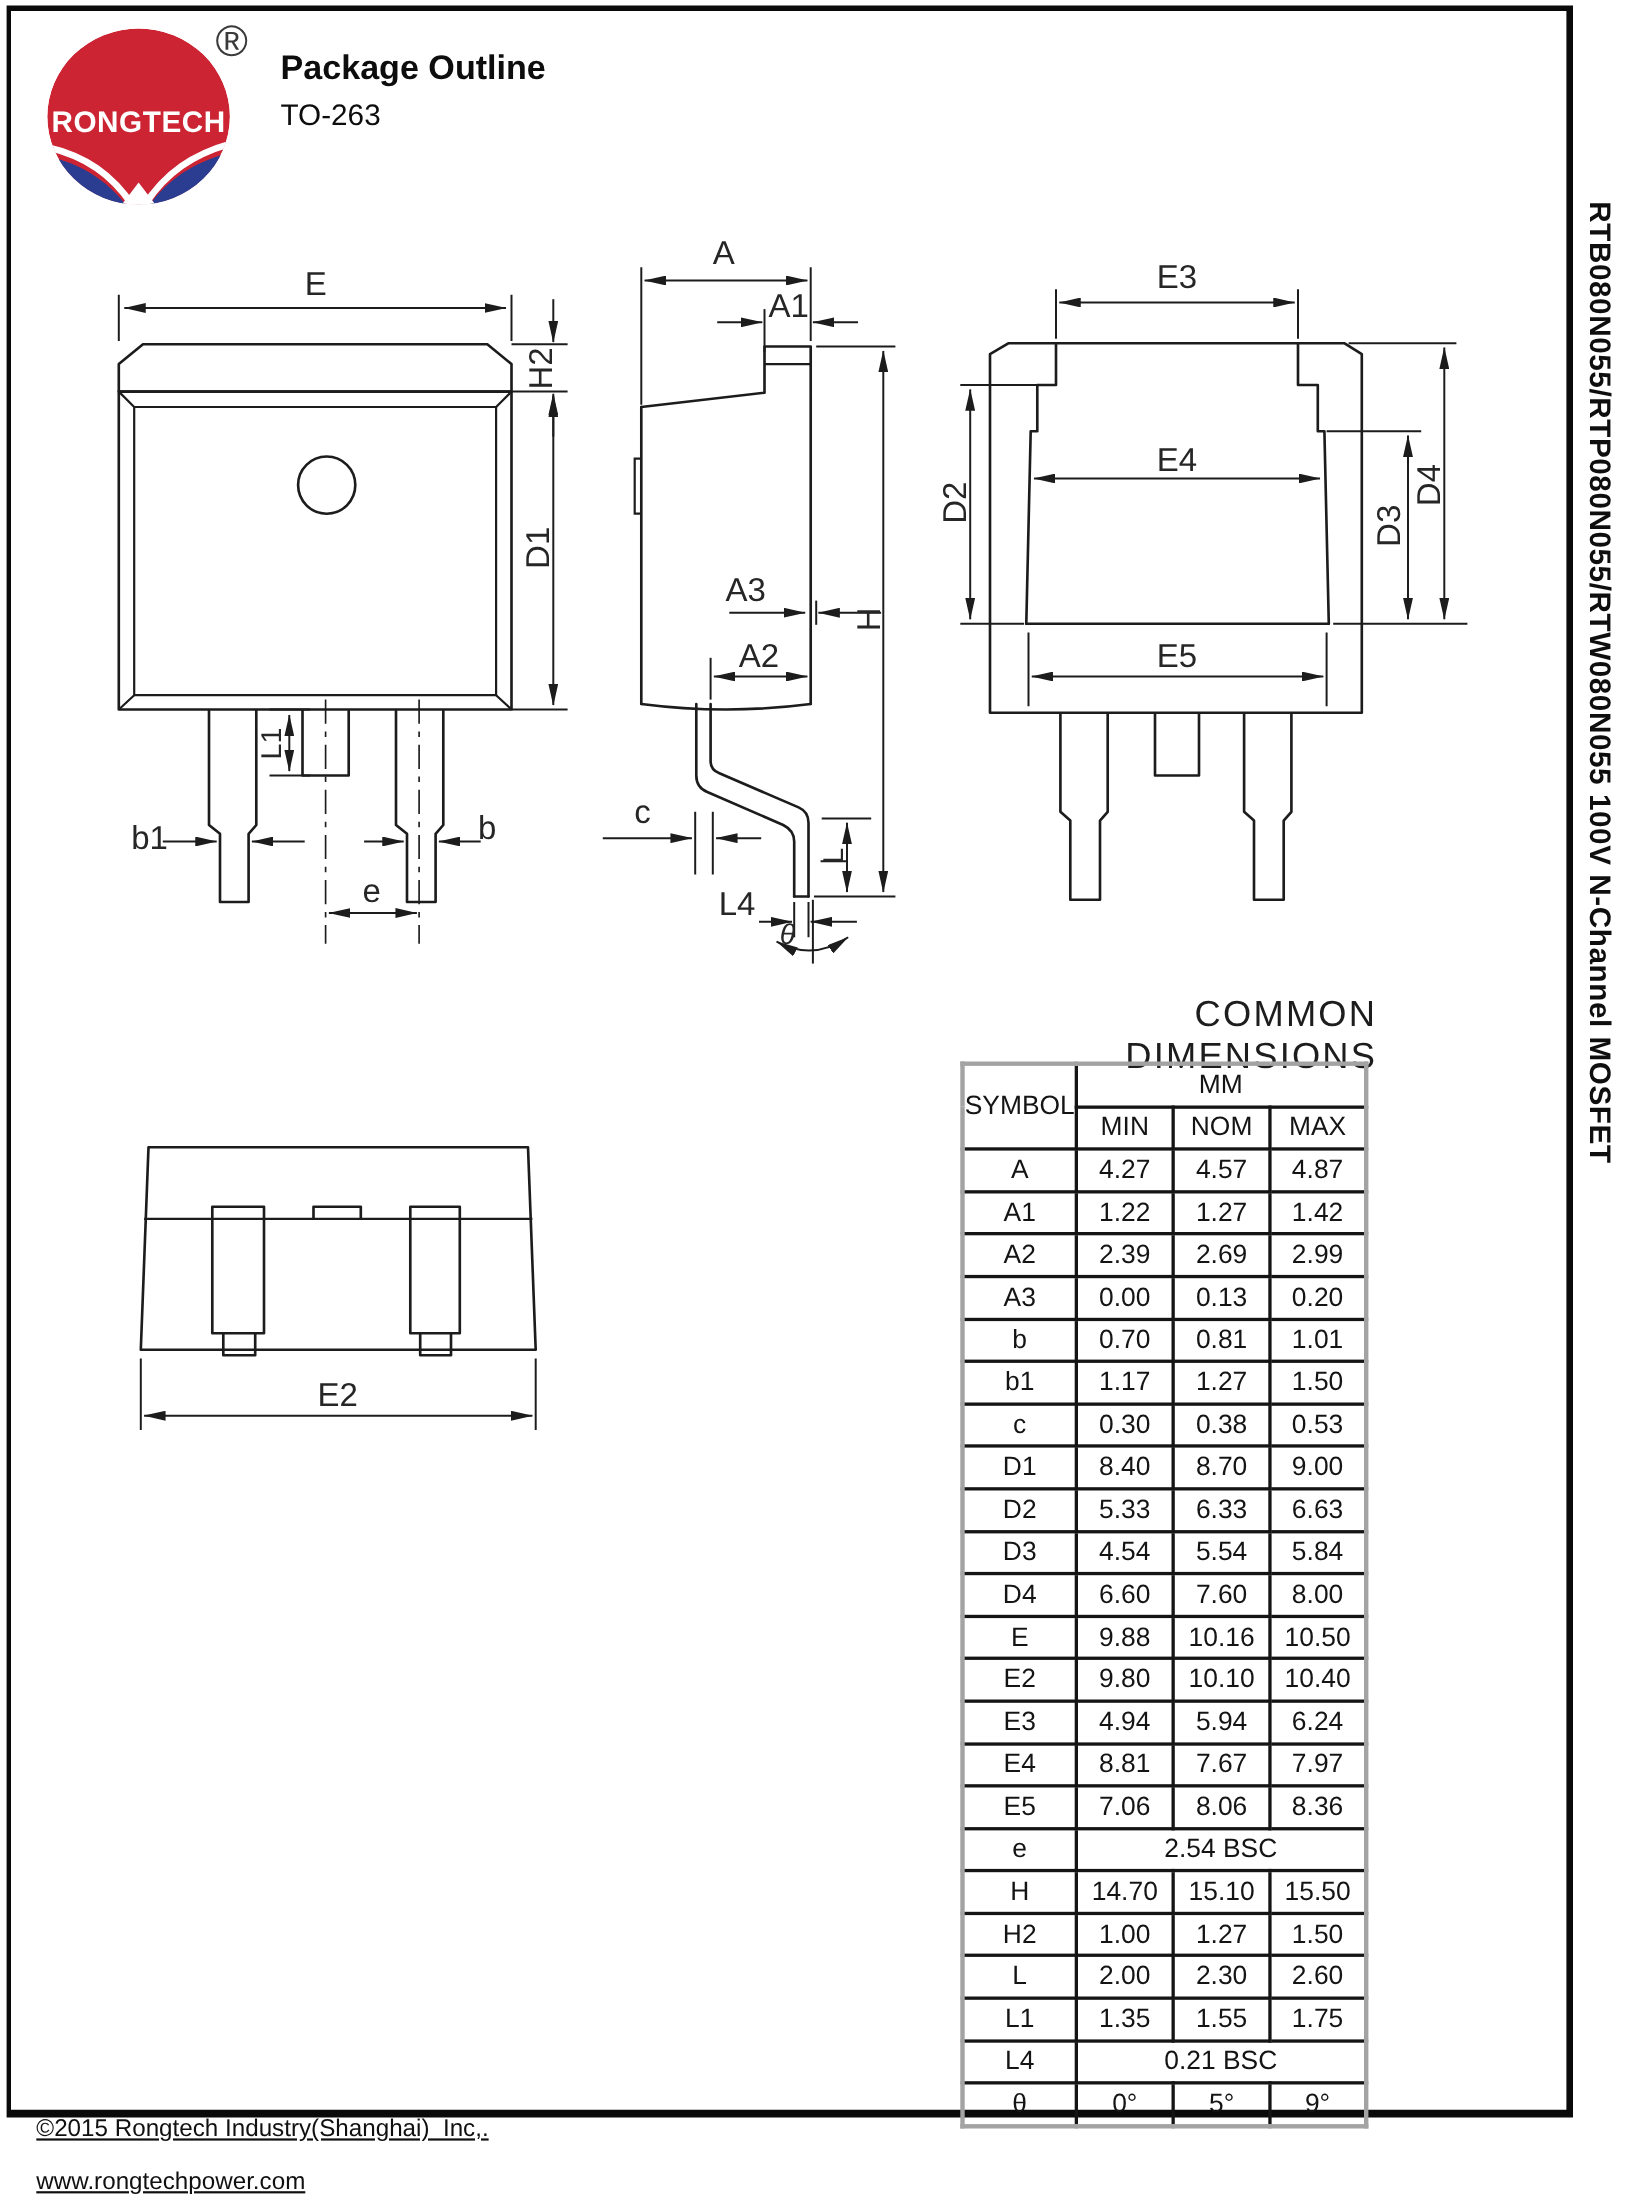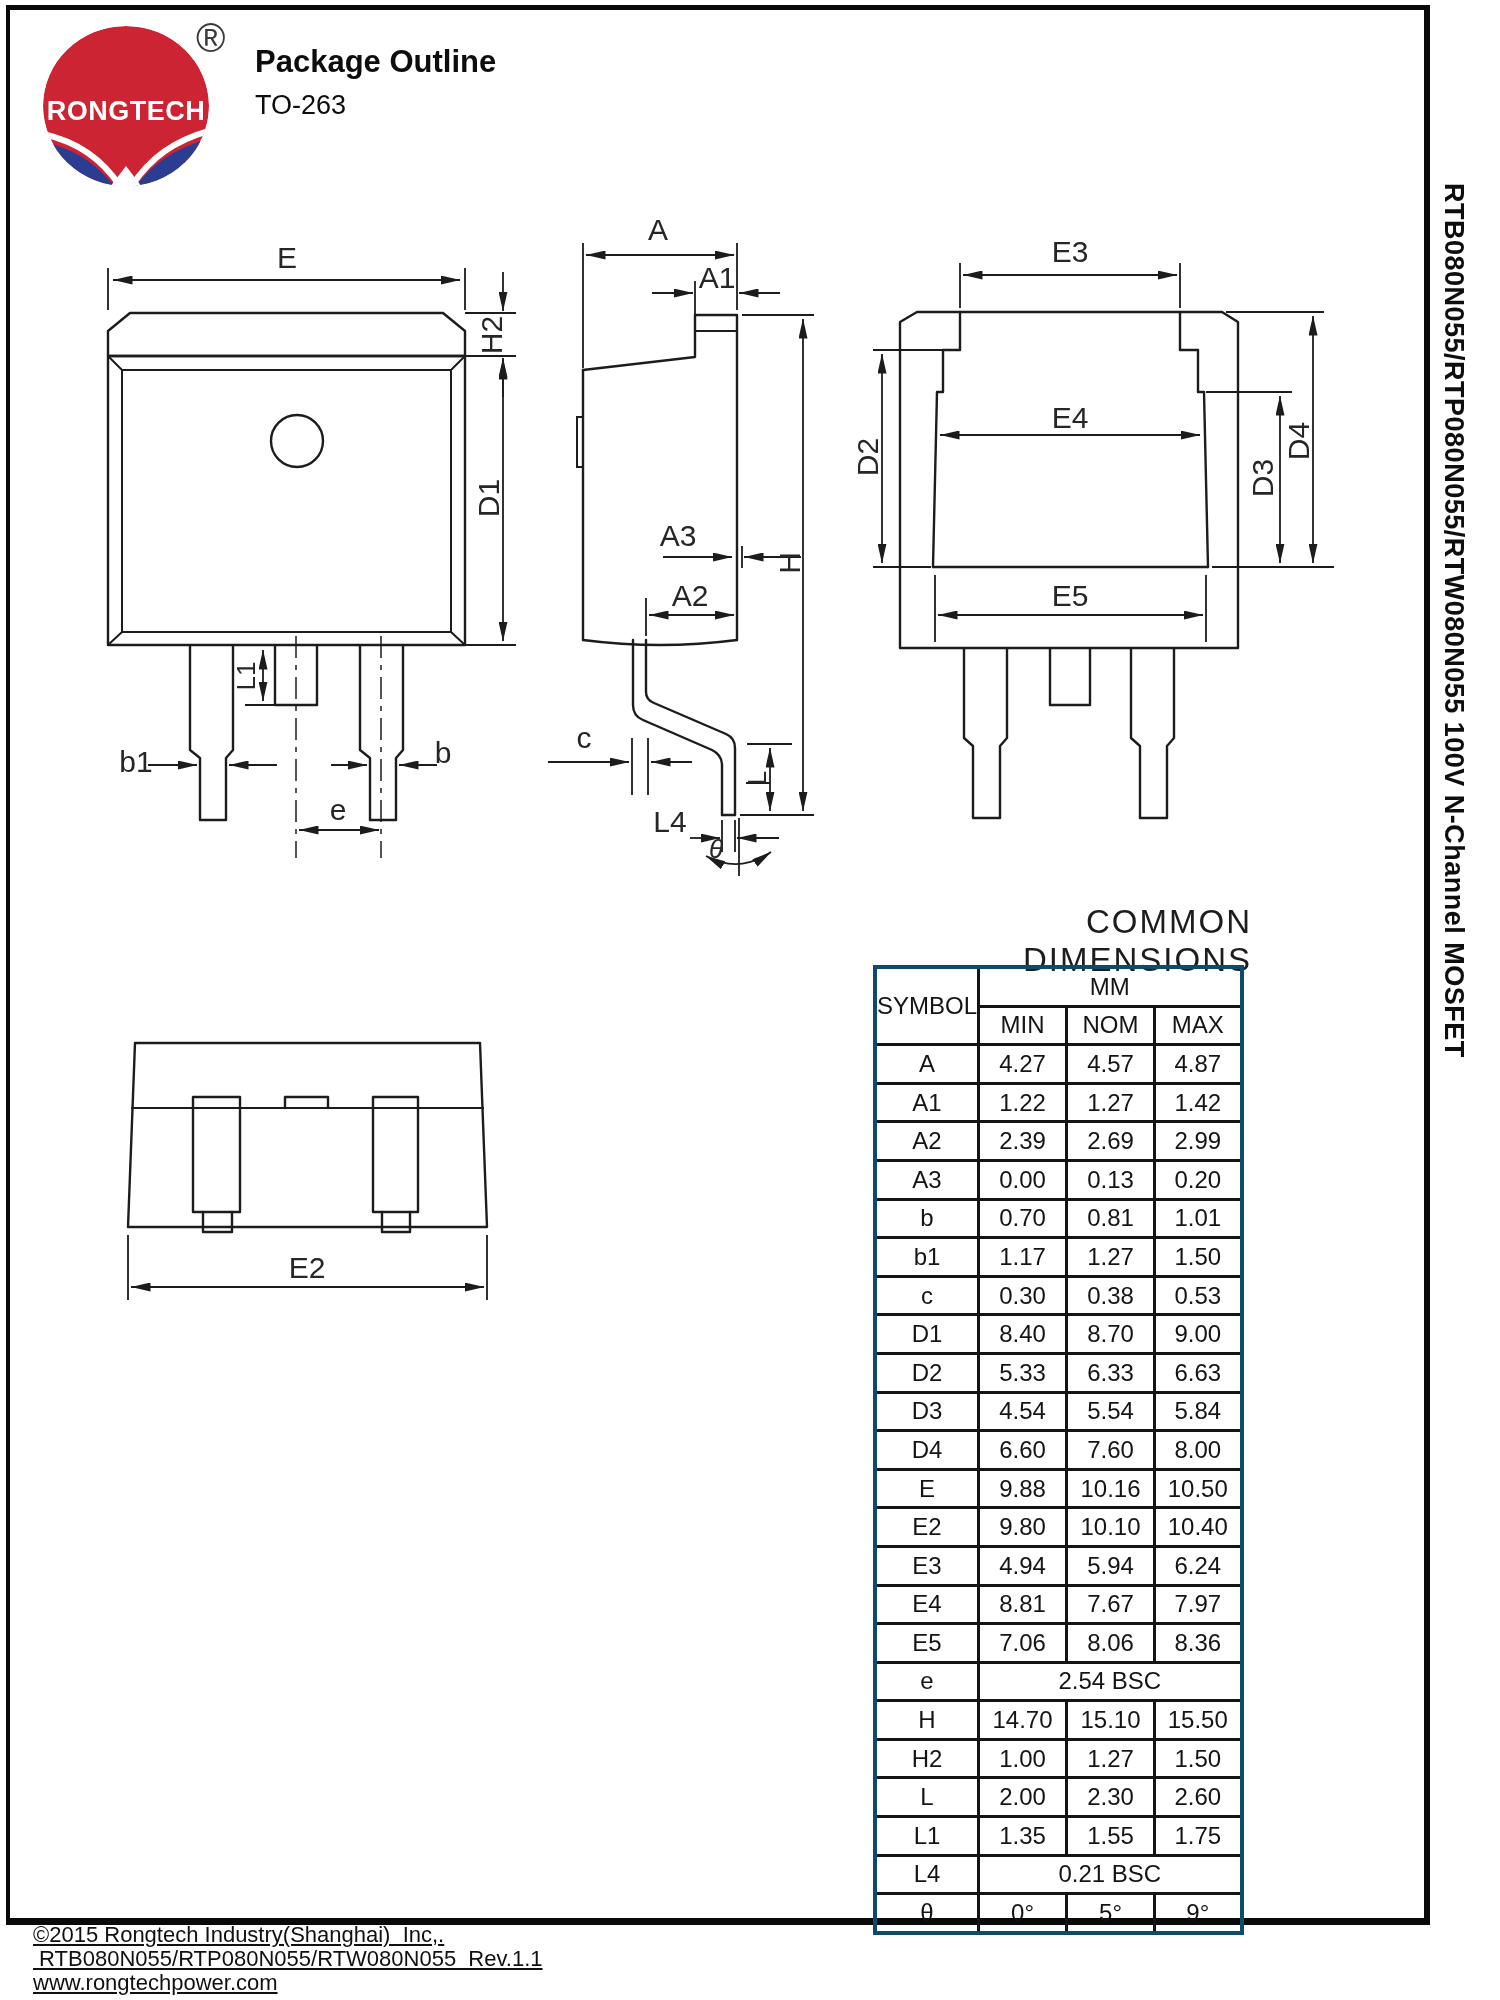--- a/index.html
+++ b/index.html
@@ -26,21 +26,21 @@
   .cl{fill:none;stroke:#1c1c1c;stroke-width:1.5;stroke-dasharray:22 7 5 7;}
   .lbl{font-family:"Liberation Sans",sans-serif;font-size:30px;fill:#262626;text-anchor:middle;}
   .lbls{font-size:26px;}
   
   #tbl-title{position:absolute;left:860px;top:903px;width:392px;text-align:right;
              font-size:33px;letter-spacing:2px;color:#1d1d1d;}
   table.dims{position:absolute;left:873px;top:965px;border-collapse:collapse;table-layout:fixed;
              font-size:24px;color:#141414;}
   table.dims th,table.dims td{border:3px solid #141414;text-align:center;padding:0;height:35.6px;
              font-weight:normal;}
-  table.dims{border:4px solid #0c4a6e;}
+  table.dims{border:4px solid #a3a3a3;}
   table.dims col.c0{width:101px}
   table.dims col.c1{width:88px}
   table.dims col.c2{width:88px}
   table.dims col.c3{width:87px}
   td.span{padding-left:70px;text-align:left;}
   
   .foot{position:absolute;left:33px;font-size:22px;color:#101010;white-space:pre;text-decoration:underline;}
   #foot1{top:1922px}#foot2{top:1946px}#foot3{top:1970px}
 </style>
 </head>
@@ -372,15 +372,14 @@
         <tr>
           <td>θ</td>
           <td>0°</td>
           <td>5°</td>
           <td>9°</td>
         </tr>
       </tbody>
   </table>
 
   <div class="foot" id="foot1">©2015 Rongtech Industry(Shanghai)  Inc,.</div>
-  <div class="foot" id="foot2"> RTB080N055/RTP080N055/RTW080N055  Rev.1.1</div>
   <div class="foot" id="foot3">www.rongtechpower.com</div>
 </div>
 
 </body></html>

